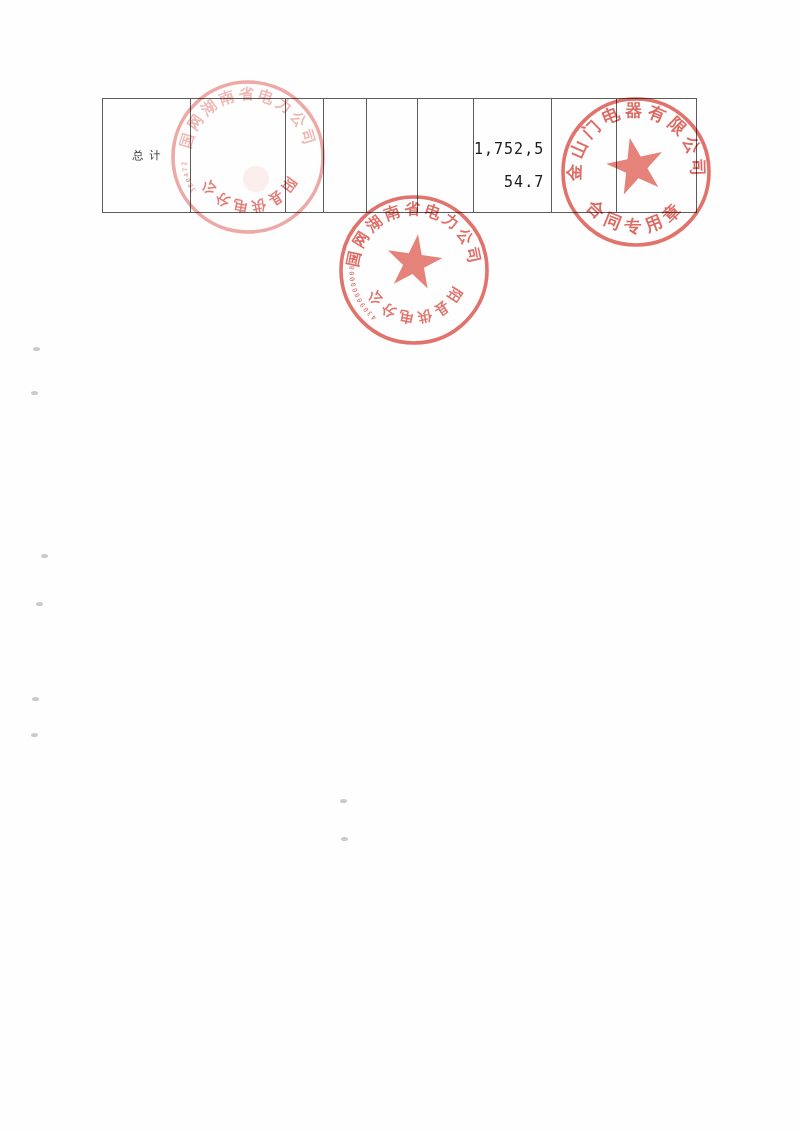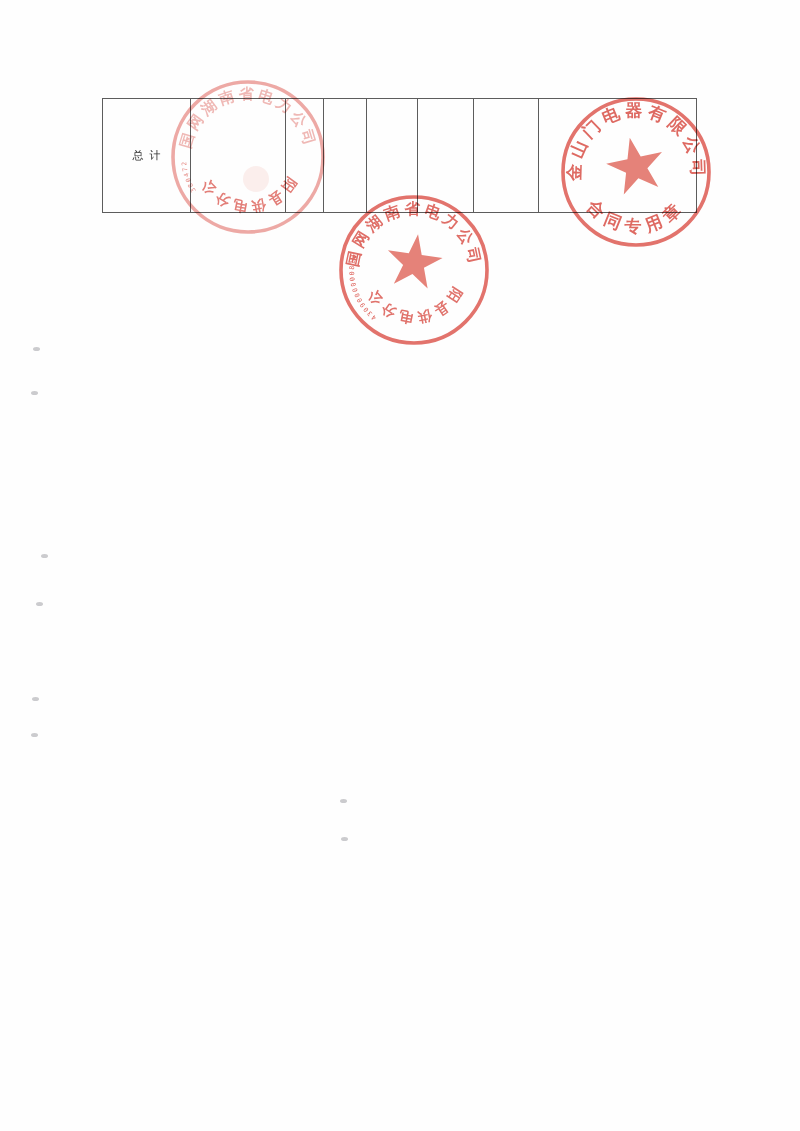--- a/index.html
+++ b/index.html
@@ -44,20 +44,24 @@
 
   <div class="total-table">
     <div class="cell cell-total" style="flex-basis:88px">
       <span>总计</span>
     </div>
     <div class="cell" style="flex-basis:95px"></div>
     <div class="cell" style="flex-basis:38px"></div>
     <div class="cell" style="flex-basis:43px"></div>
     <div class="cell" style="flex-basis:51px"></div>
     <div class="cell" style="flex-basis:56px"></div>
+    <div class="cell cell-amount" style="flex-basis:75px">
+      <div>1,752,5</div>
+      <div>54.7</div>
+    </div>
     <div class="cell" style="flex-basis:65px"></div>
     <div class="cell" style="flex-basis:84px"></div>
   </div>
 
   <div id="stamps-layer">
       <svg width="170" height="170" viewBox="0 0 170 170" class="seal" style="left: 163px; top: 72px;">
         <circle cx="85" cy="85" r="75" fill="none" stroke="#e0645c" stroke-width="3.6" opacity="0.55"></circle>
         <defs>
           <path id="arcTop0" d="M 27.43 92.07 A 58 58 0 1 1 142.57 92.07" fill="none"></path>
           <path id="arcBot0" d="M 127.80 98.91 A 45 45 0 0 1 42.20 98.91" fill="none"></path>

